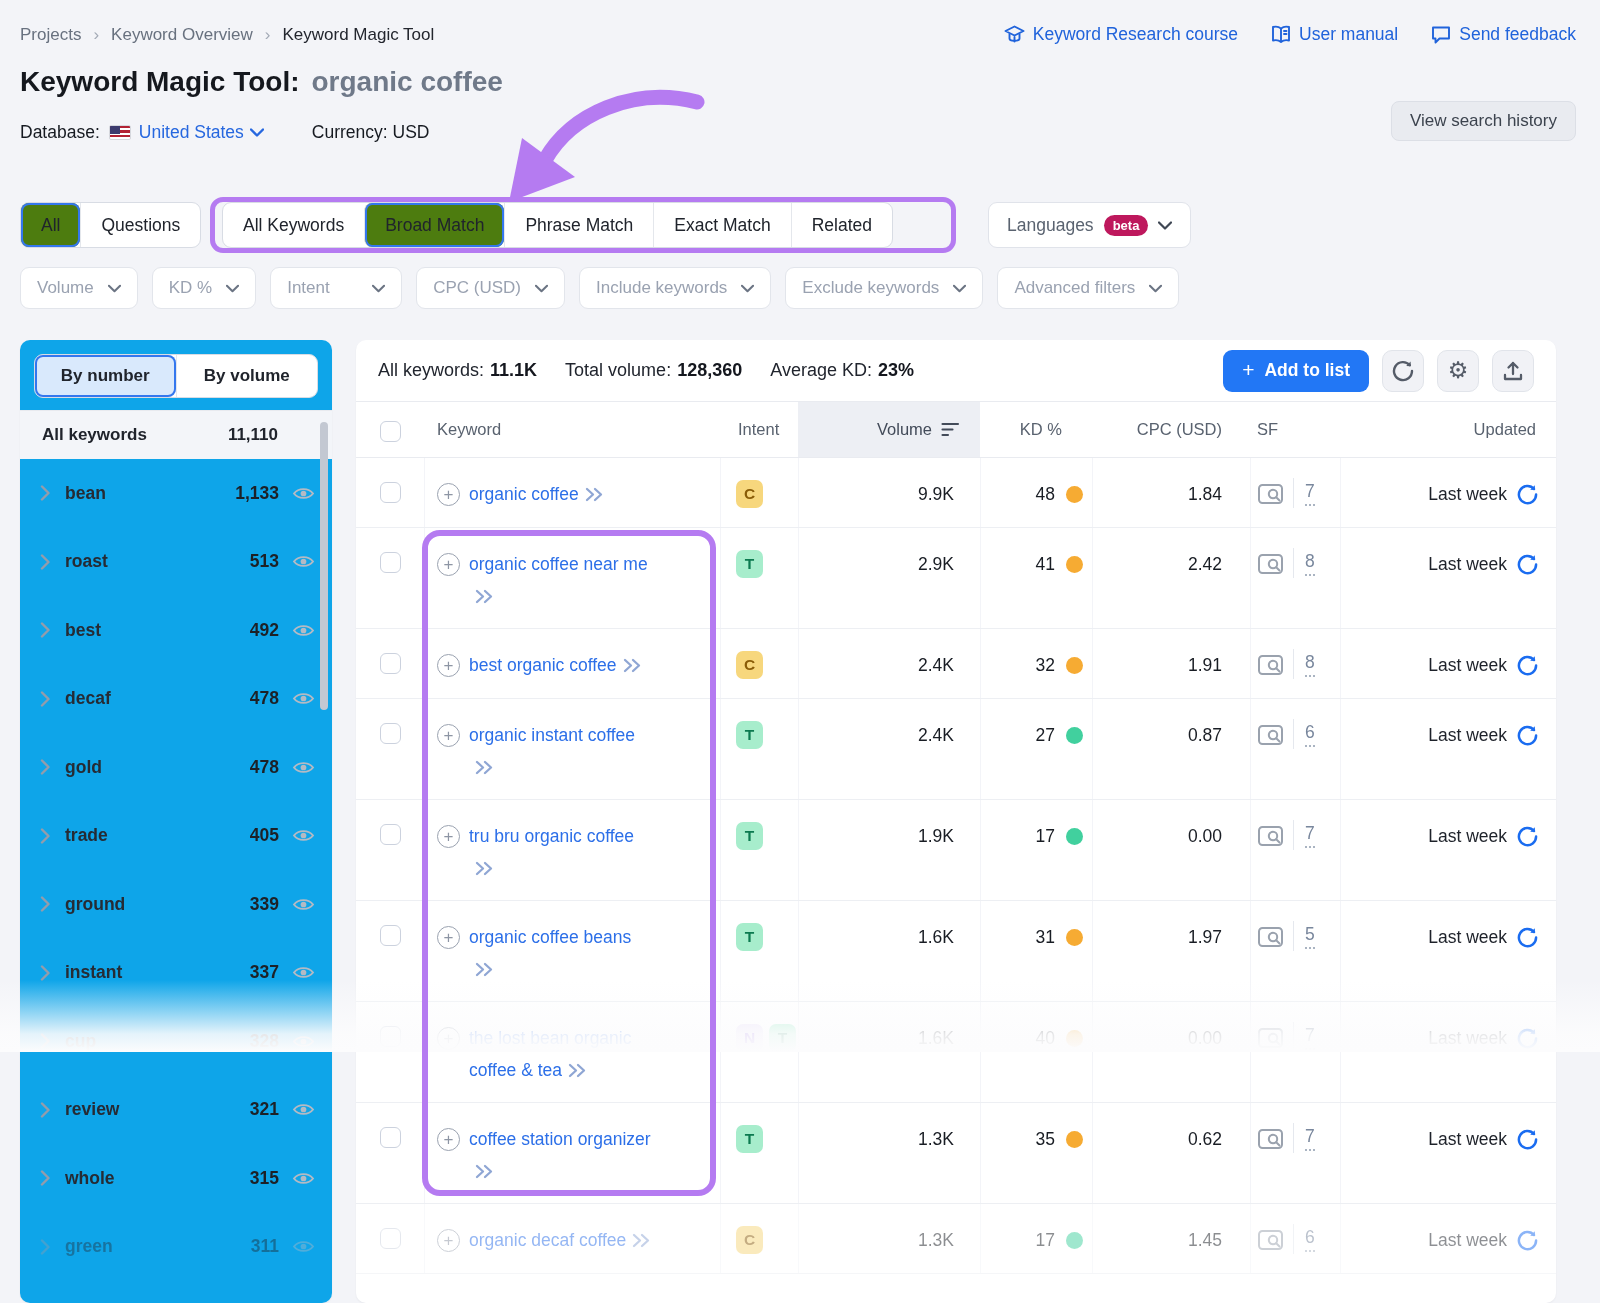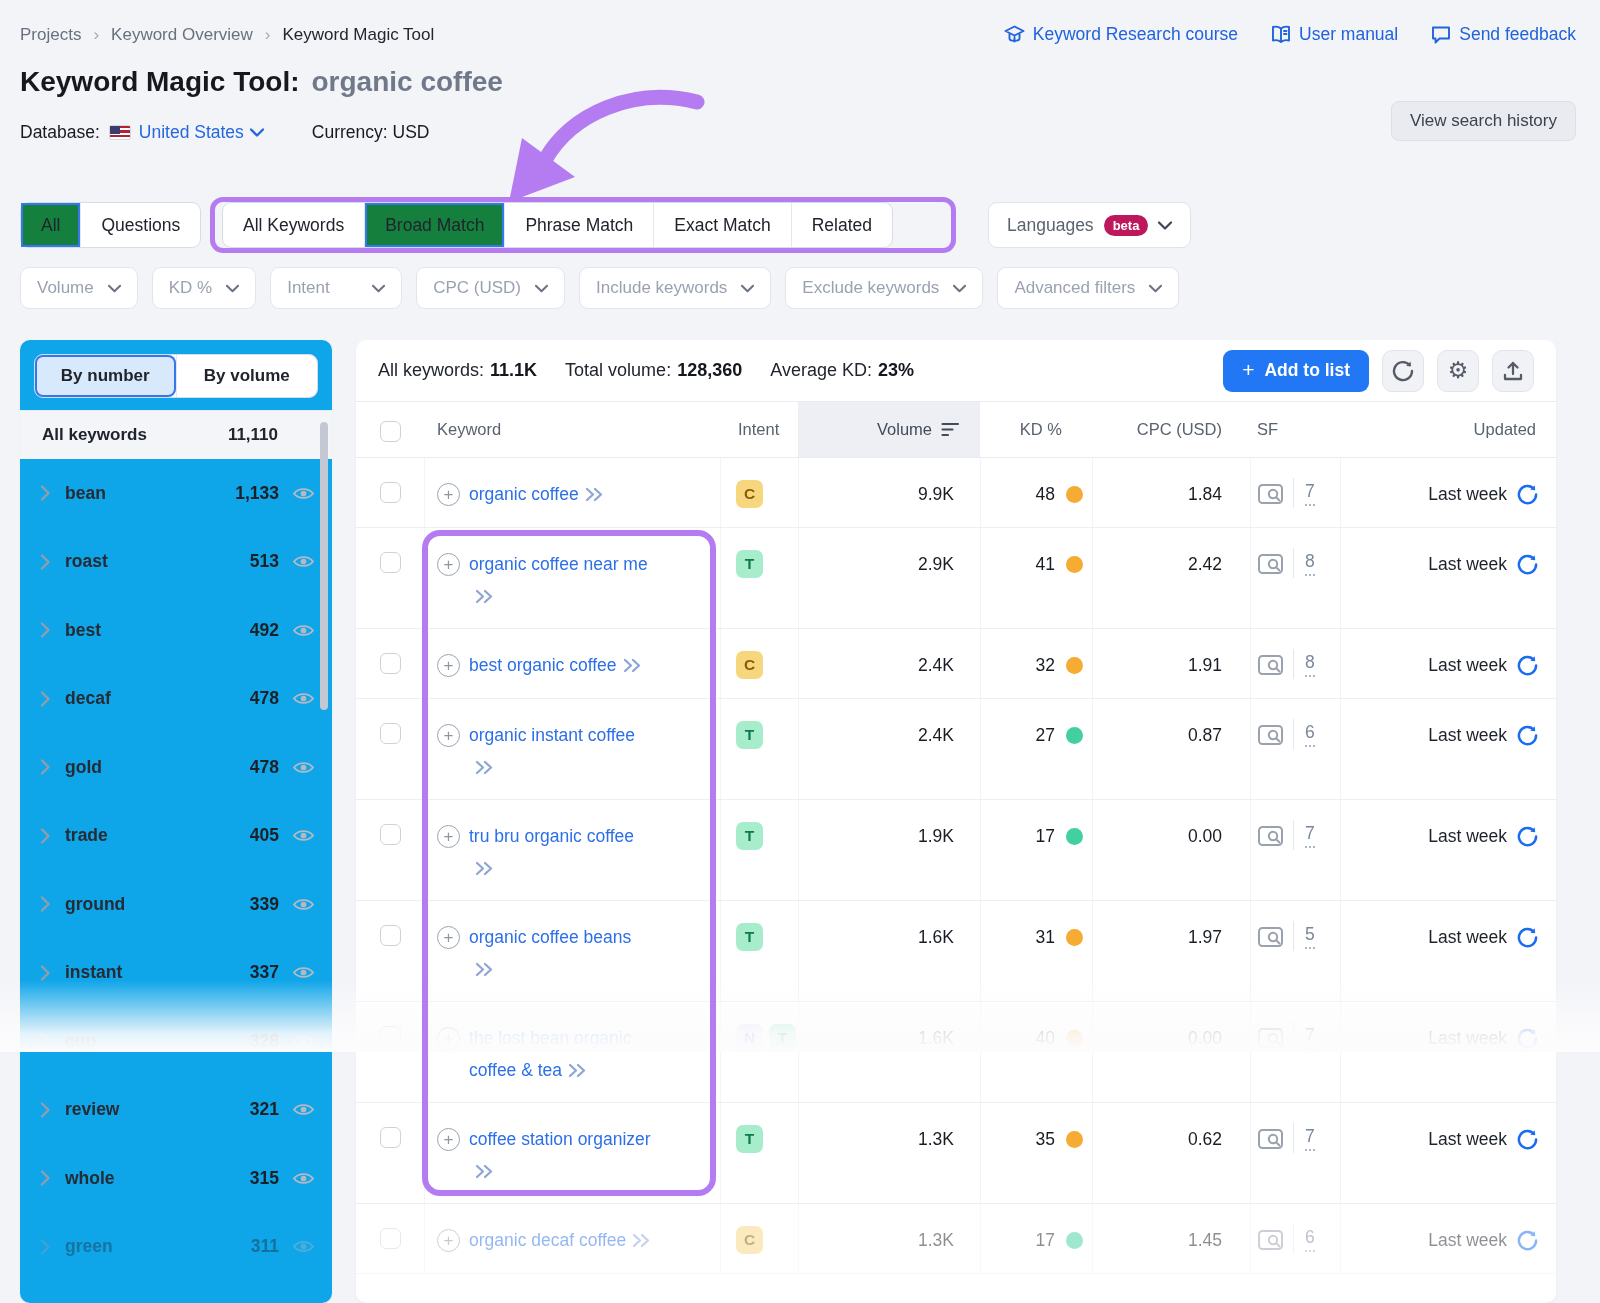--- a/index.html
+++ b/index.html
@@ -29,21 +29,21 @@
           background:repeating-linear-gradient(180deg,#b22234 0 2.2px,#ffffff 2.2px 4.4px); border:0.5px solid #d6d8de; }
   .flag:before { content:""; position:absolute; left:0; top:0; width:10px; height:8px; background:#3c3b6e; }
   .db-link { color:#2667df; display:flex; align-items:center; gap:6px; cursor:pointer; }
   .currency { margin-left:48px; }
 
   
   .seg { display:flex; background:#fff; border:1px solid #d8dce4; border-radius:9px; height:46px; align-items:stretch; }
   .seg .tab { display:flex; align-items:center; padding:0 20px; font-size:17.5px; color:#20242c; border-left:1px solid #e4e7ec; cursor:pointer; white-space:nowrap; }
   .seg .tab:first-child { border-left:none; border-radius:8px 0 0 8px; }
   .seg .tab:last-child { border-radius:0 8px 8px 0; }
-  .seg .tab.active { background:#15803d; box-shadow:inset 0 0 0 2px #3477ee; border-radius:0; }
+  .seg .tab.active { background:#4d7c0f; box-shadow:inset 0 0 0 2px #3477ee; border-radius:8px; }
   #qtabs { position:absolute; left:20px; top:202px; }
   #mtabs { position:absolute; left:222px; top:202px; }
 
   .lang-btn { position:absolute; left:988px; top:202px; height:46px; background:#fff; border:1px solid #e0e3ea; border-radius:9px; display:flex; align-items:center; gap:10px; padding:0 18px; font-size:17.5px; color:#5a6370; cursor:pointer; }
   .beta-pill { background:#be185d; color:#fff; font-size:13px; font-weight:700; padding:3px 9px; border-radius:11px; }
 
   .filters-row { position:absolute; left:20px; top:267px; display:flex; gap:14px; }
   .filter-btn { height:42px; background:#fff; border:1px solid #e2e5eb; border-radius:9px; display:flex; align-items:center; gap:14px; padding:0 16px; font-size:17px; color:#9aa2b1; cursor:pointer; white-space:nowrap; }
   .filter-btn.wide { width:132px; justify-content:space-between; }
   .filter-btn svg { stroke:#6b7483; }

